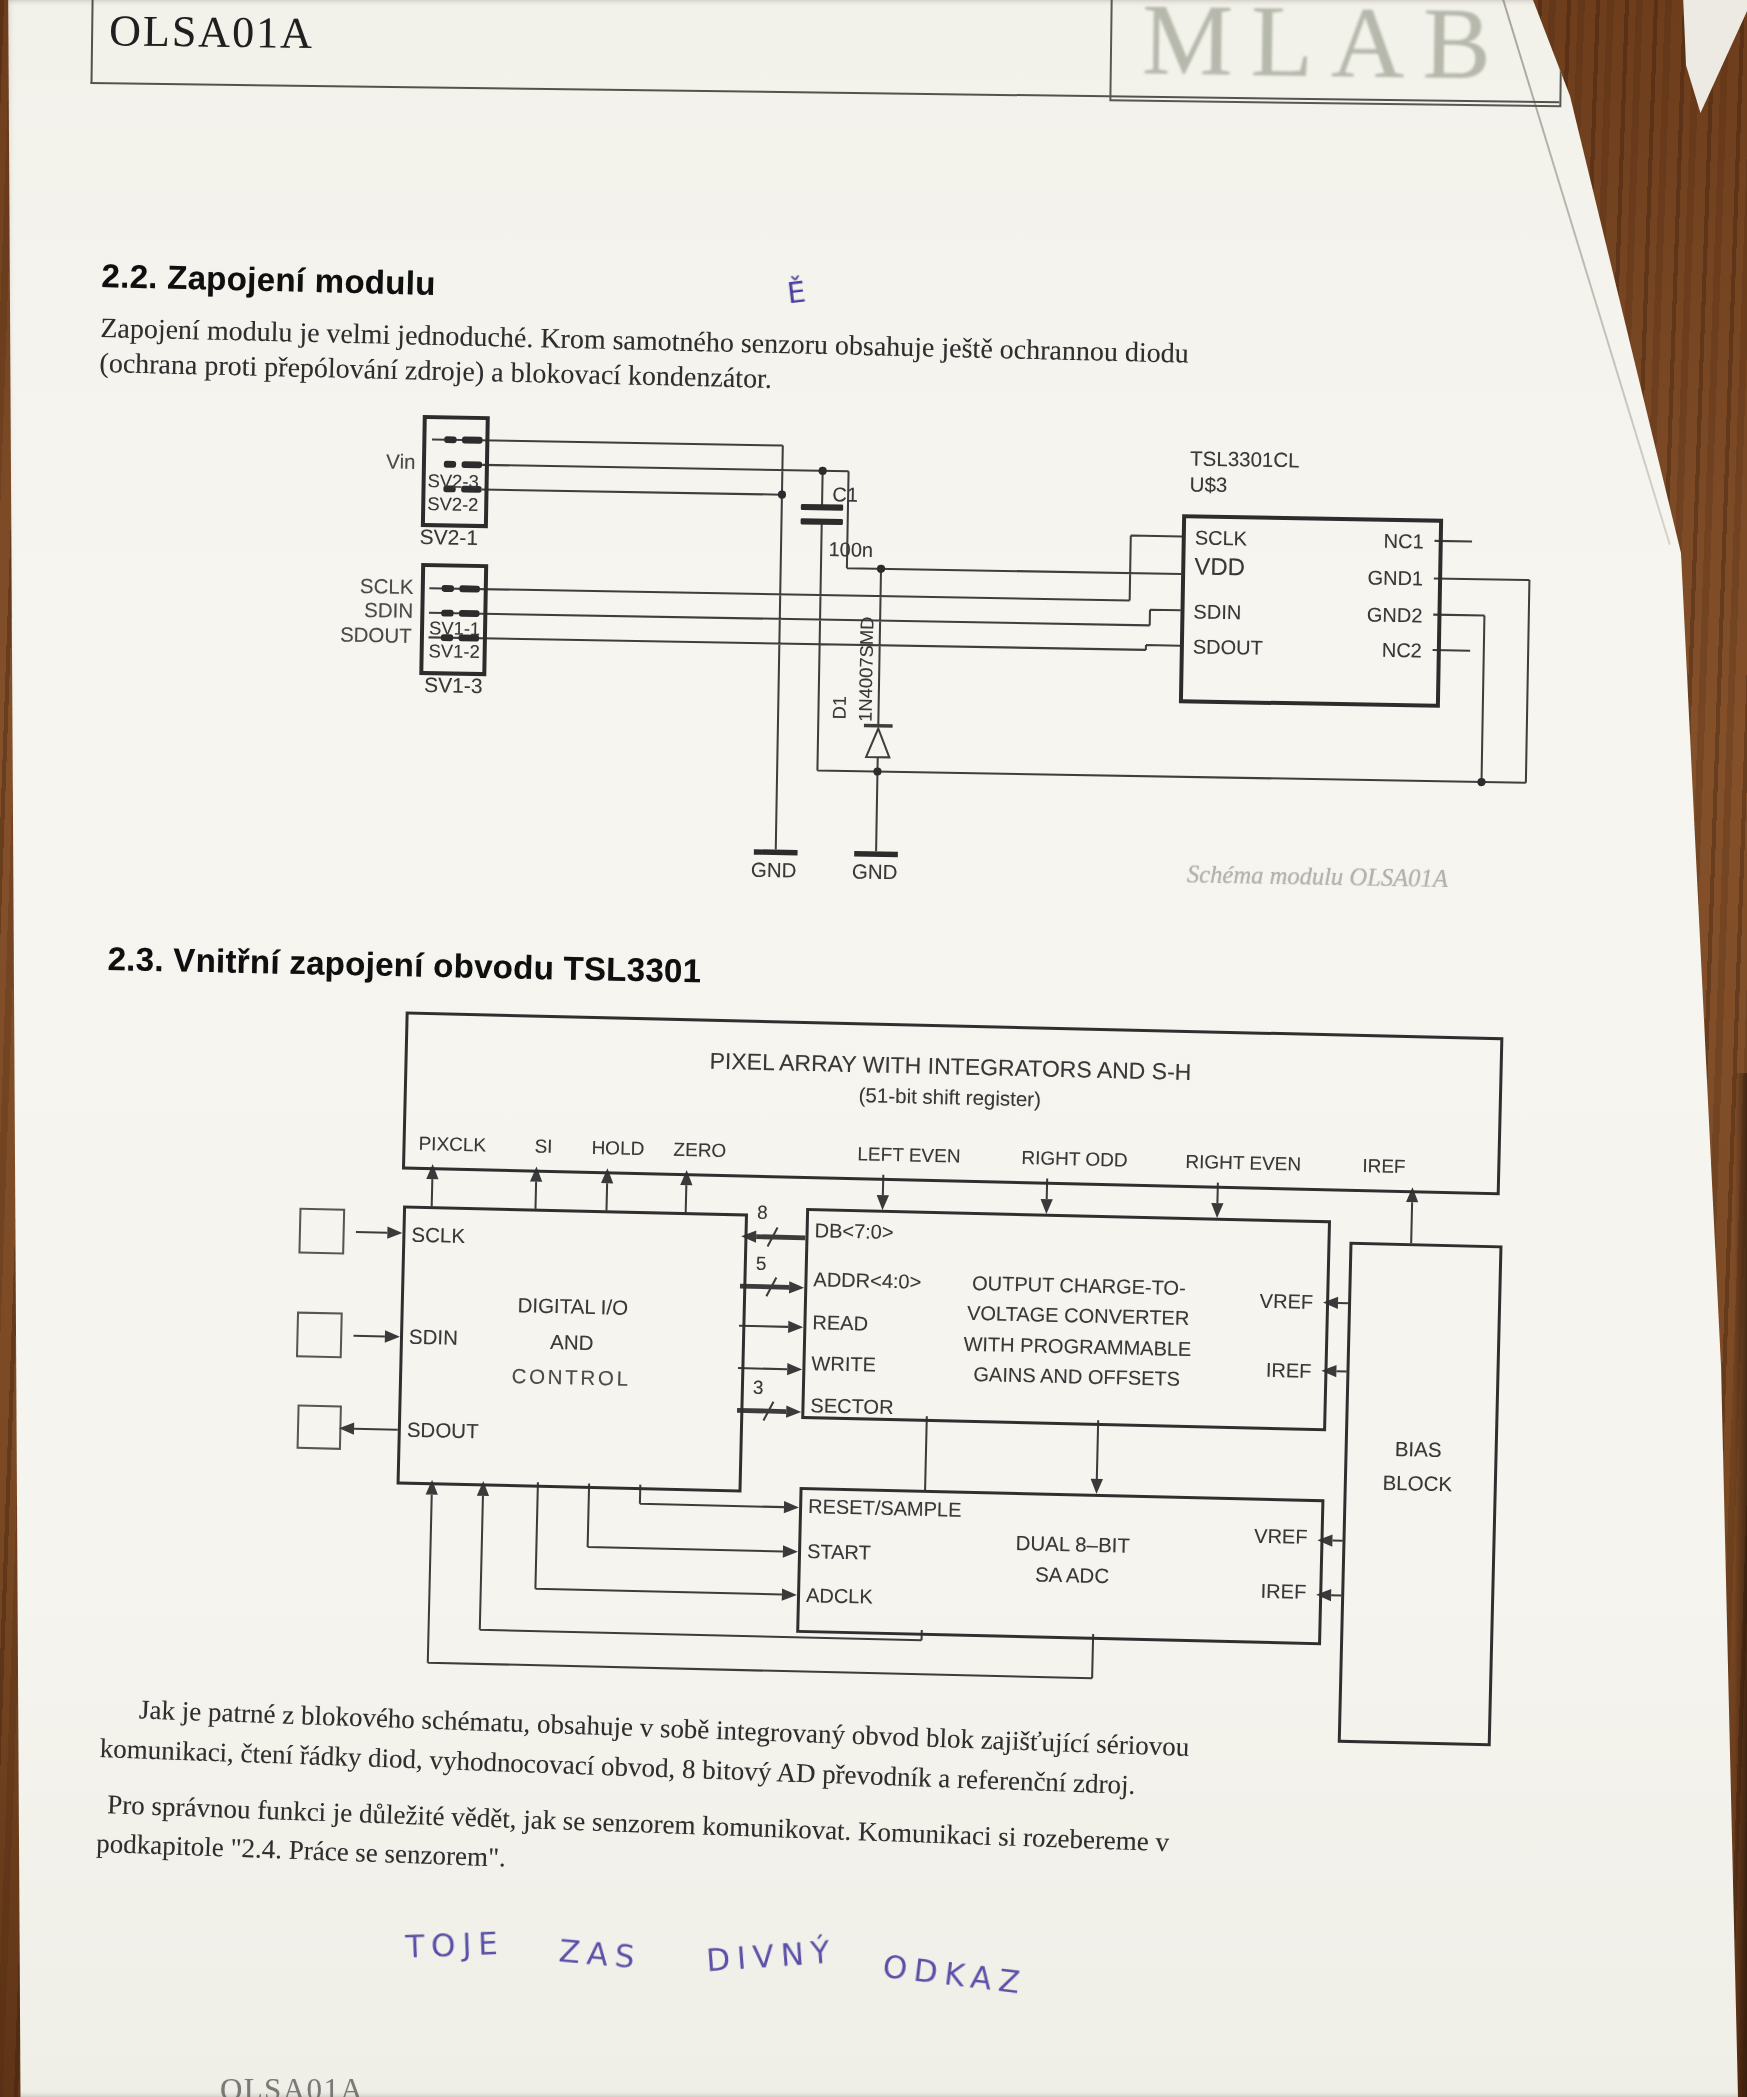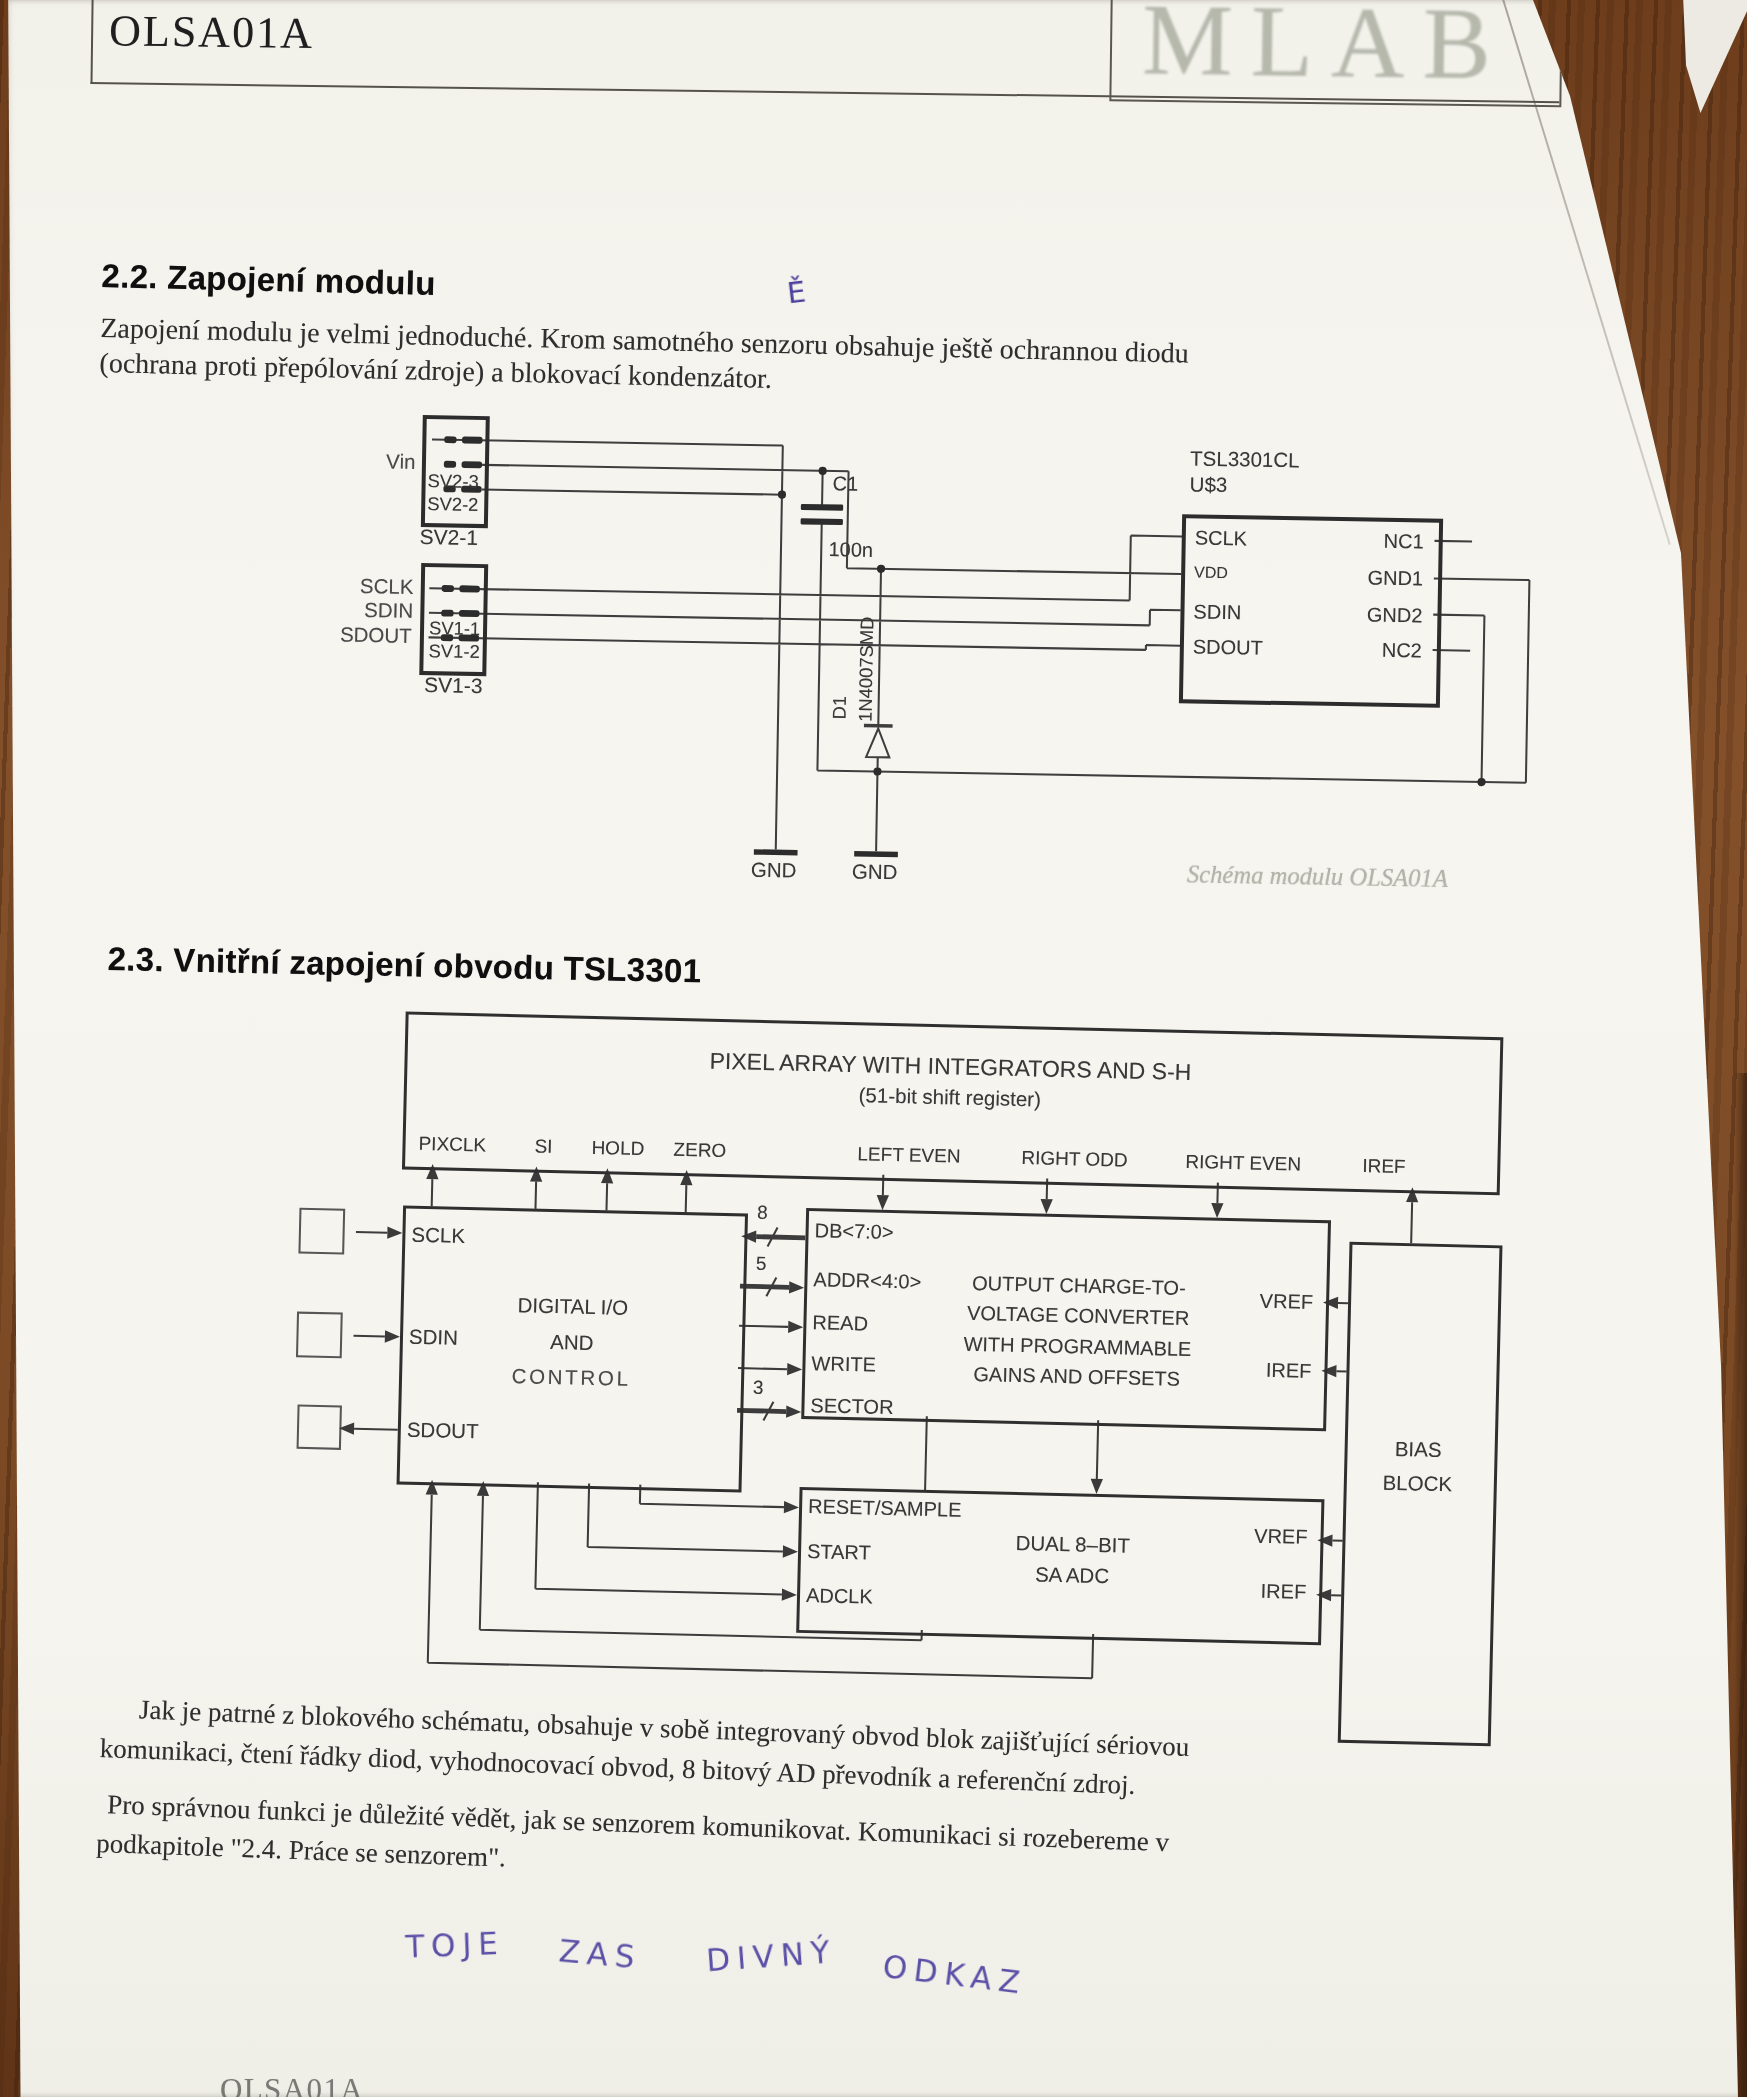--- a/index.html
+++ b/index.html
@@ -100,30 +100,30 @@
     <div class="lb rt" style="left:13.7px;top:195px;width:96px;font-size:20.5px;color:#4a4a4a">SDIN</div>
     <div class="lb rt" style="left:6.8px;top:220px;width:102px;font-size:20.5px;color:#4a4a4a">SDOUT</div>
 
     <div class="lb" style="left:122px;top:66px;font-size:18.4px">SV2-3</div>
     <div class="lb" style="left:122px;top:89px;font-size:18.4px">SV2-2</div>
     <div class="lb" style="left:115px;top:120px;font-size:21px">SV2-1</div>
     <div class="lb" style="left:126px;top:213px;font-size:18.4px">SV1-1</div>
     <div class="lb" style="left:126px;top:236px;font-size:18.4px">SV1-2</div>
     <div class="lb" style="left:122px;top:268px;font-size:21px">SV1-3</div>
 
-    <div class="lb" style="left:527px;top:60px;font-size:20px">C1</div>
+    <div class="lb" style="left:527px;top:71px;font-size:20px">C1</div>
     <div class="lb" style="left:524px;top:126px;font-size:20px">100n</div>
 
     <div class="lb vert" style="left:528px;top:307px;font-size:18.4px">D1</div>
     <div class="lb vert" style="left:554px;top:309px;font-size:18.4px">1N4007SMD</div>
 
     <div class="lb" style="left:884px;top:29px;font-size:20.5px">TSL3301CL</div>
     <div class="lb" style="left:884px;top:55px;font-size:20.5px">U$3</div>
     <div class="lb" style="left:890px;top:108px;font-size:20px">SCLK</div>
-    <div class="lb" style="left:890px;top:145px;font-size:16px">VDD</div>
+    <div class="lb" style="left:890px;top:135px;font-size:24px">VDD</div>
     <div class="lb" style="left:890px;top:182px;font-size:20px">SDIN</div>
     <div class="lb" style="left:890px;top:217px;font-size:20px">SDOUT</div>
     <div class="lb rt" style="left:1038px;top:108px;width:81px;font-size:20px">NC1</div>
     <div class="lb rt" style="left:1038px;top:145px;width:81px;font-size:20px">GND1</div>
     <div class="lb rt" style="left:1038px;top:182px;width:81px;font-size:20px">GND2</div>
     <div class="lb rt" style="left:1038px;top:217px;width:81px;font-size:20px">NC2</div>
 
     <div class="lb" style="left:452px;top:448px;font-size:20.5px">GND</div>
     <div class="lb" style="left:553px;top:448px;font-size:20.5px">GND</div>
 

